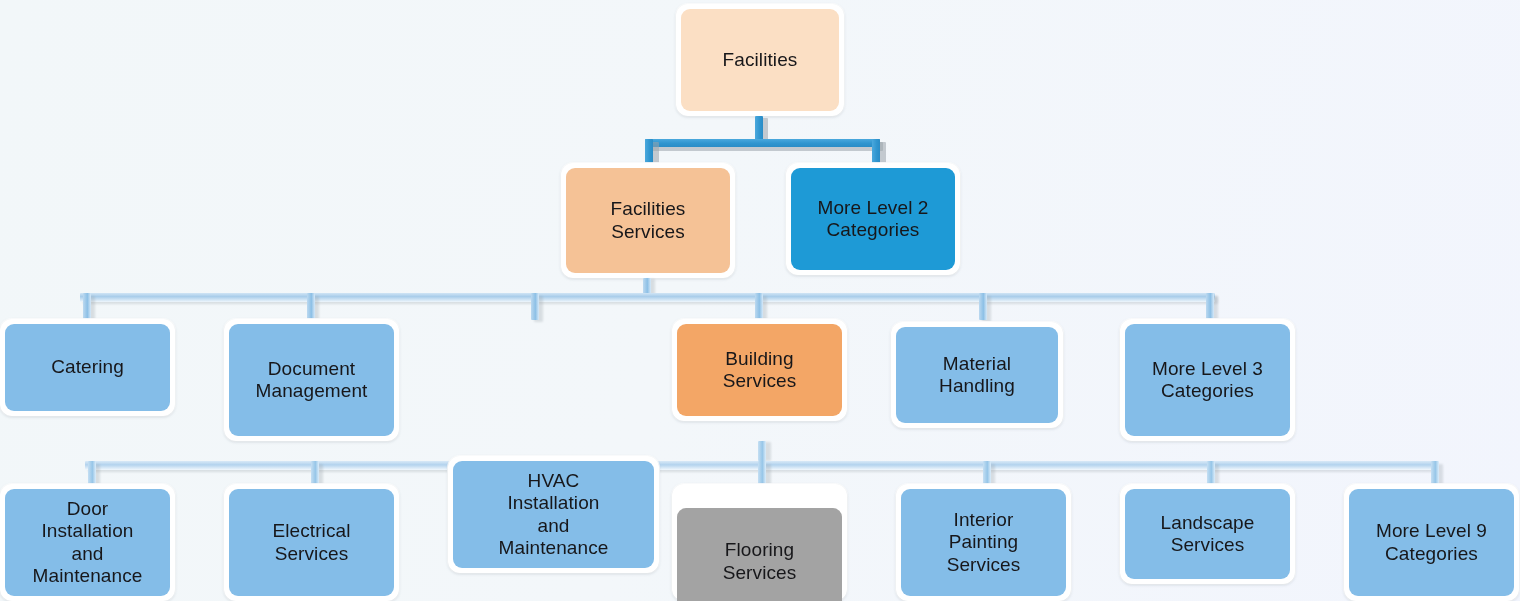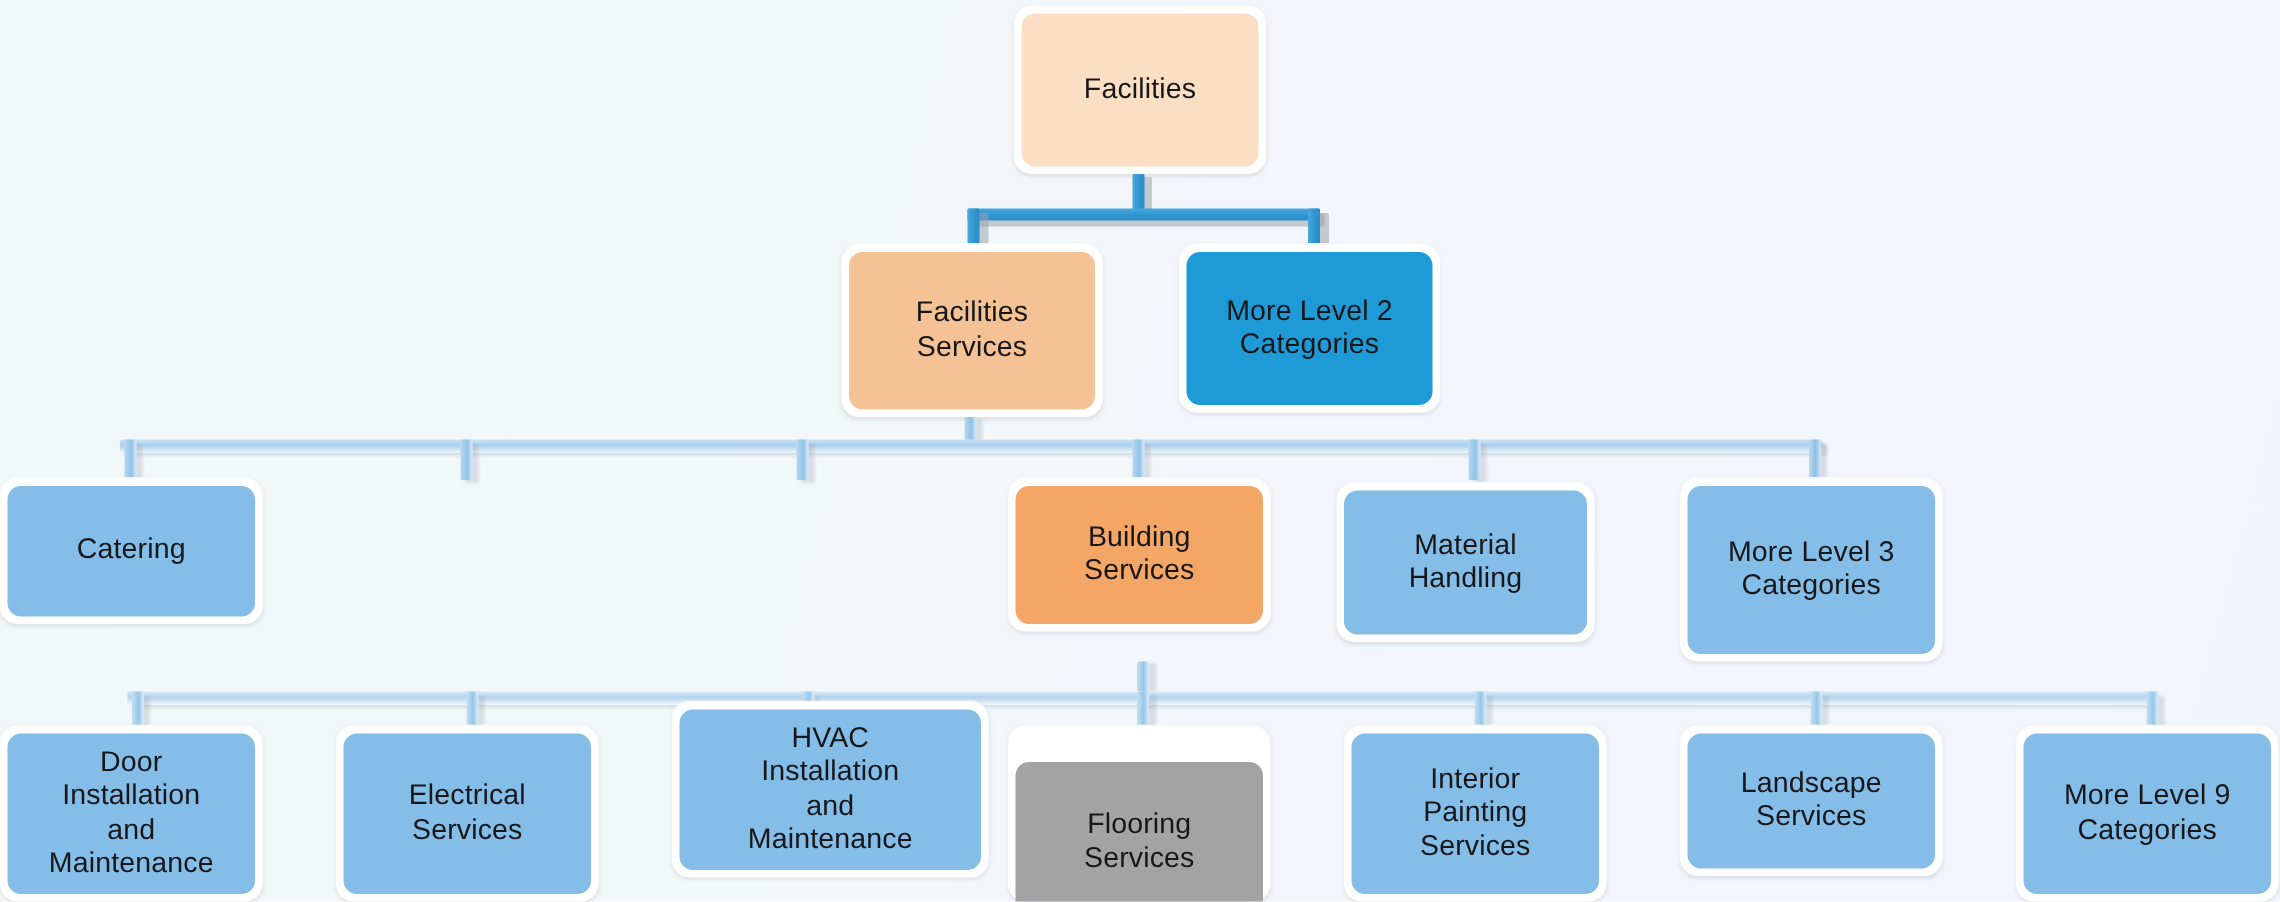--- a/index.html
+++ b/index.html
@@ -117,20 +117,24 @@
     <div class="l3drop drop" style="left:979px;top:293px;width:8px;height:27px;"></div>
 
     <div class="shadow soft" style="left:1209px;top:296px;width:9px;height:26px;"></div>
     <div class="l3drop drop" style="left:1206px;top:293px;width:8px;height:27px;"></div>
   </div>
 
   <div class="node" style="left:0px;top:319px;width:175px;height:97px;">
     <div class="face f-lblue">Catering</div>
   </div>
 
+  <div class="node" style="left:224px;top:319px;width:175px;height:122px;">
+    <div class="face f-lblue">Document
+Management</div>
+  </div>
 
 
   <div class="node" style="left:672px;top:319px;width:175px;height:102px;">
     <div class="face f-orange">Building
 Services</div>
   </div>
 
   <div class="node" style="left:891px;top:322px;width:172px;height:106px;">
     <div class="face f-lblue">Material
 Handling</div>
@@ -176,21 +180,21 @@
 Installation
 and
 Maintenance</div>
   </div>
 
   <div class="node" style="left:224px;top:484px;width:175px;height:117px;">
     <div class="face f-lblue">Electrical
 Services</div>
   </div>
 
-  <div class="node" style="left:448px;top:468px;width:211px;height:117px;">
+  <div class="node" style="left:448px;top:456px;width:211px;height:117px;">
     <div class="face f-lblue">HVAC
 Installation
 and
 Maintenance</div>
   </div>
 
   <div class="node" style="left:672px;top:484px;width:175px;height:117px;">
     <div class="face f-deep">Flooring
 Services</div>
   </div>

